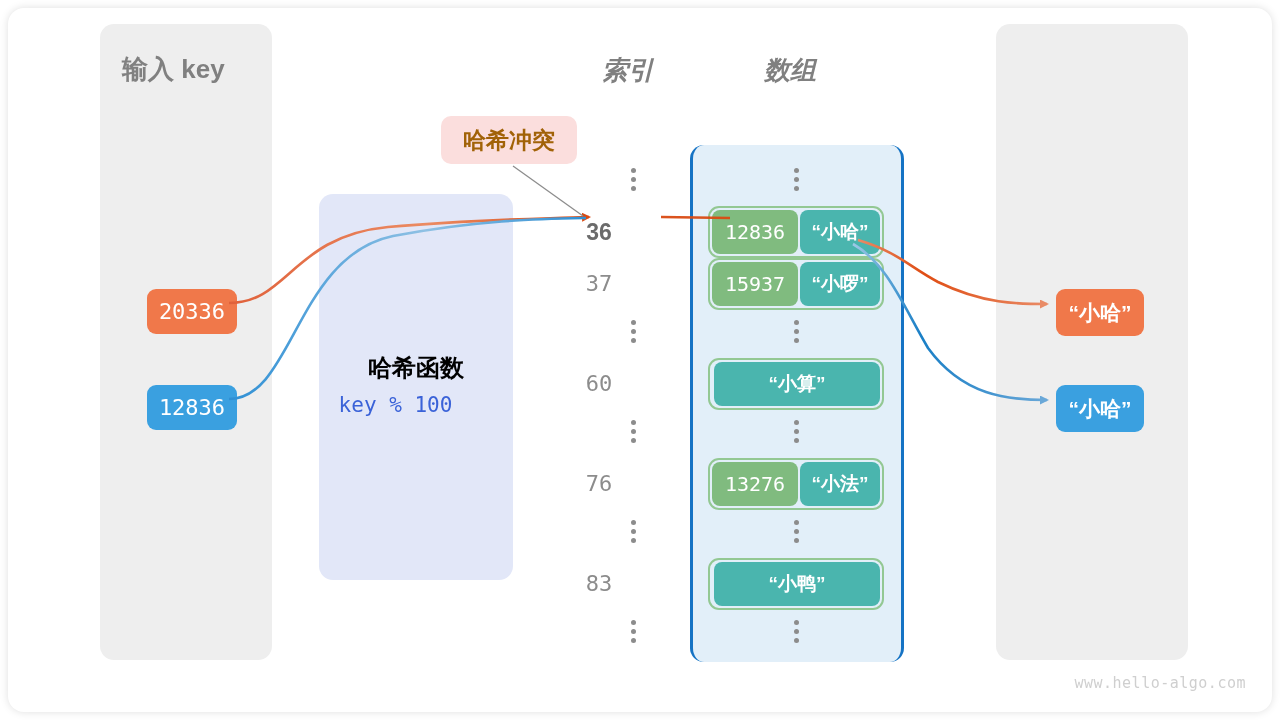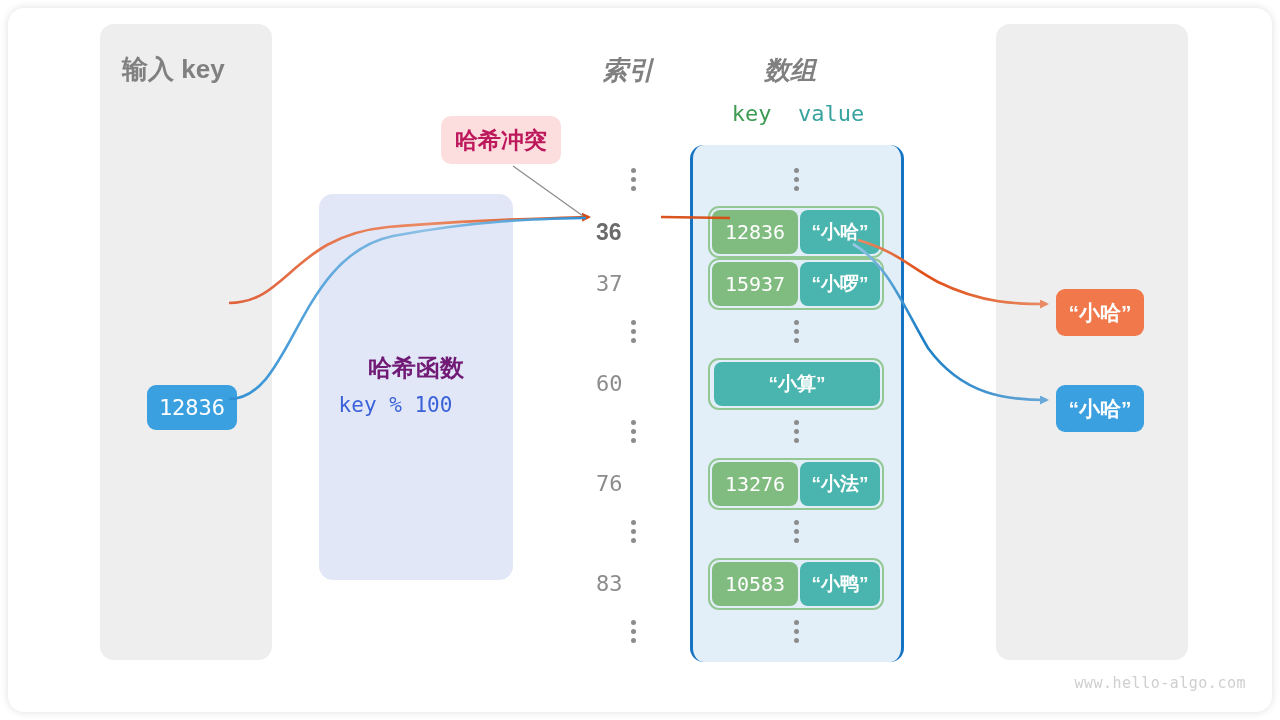--- a/index.html
+++ b/index.html
@@ -56,48 +56,48 @@
     border-radius: 14px;
   }
   #hash-title {
     position: absolute;
     left: 311px;
     top: 344px;
     width: 194px;
     text-align: center;
     font-size: 24px;
     font-weight: bold;
-    color: #701a75;
+    color: #000000;
   }
   #hash-formula {
     position: absolute;
     left: 311px;
     top: 385px;
     width: 153px;
     text-align: center;
     font-size: 21px;
     font-family: "DejaVu Sans Mono", "Liberation Mono", monospace;
     color: #3a62d8;
   }
 
   
   #collision-badge {
     position: absolute;
     left: 433px;
     top: 108px;
-    width: 120px;
+    width: 136px;
     height: 48px;
     background: #fbdedd;
     border-radius: 10px;
     display: flex;
     align-items: center;
     justify-content: center;
     font-size: 23px;
     font-weight: bold;
-    color: #be185d;
+    color: #a16207;
   }
 
   
   .key-chip {
     position: absolute;
     width: 90px;
     height: 45px;
     border-radius: 9px;
     display: flex;
     align-items: center;
@@ -159,23 +159,23 @@
     background: #e2eff9;
     border-left: 3px solid #1573c4;
     border-right: 3px solid #1573c4;
     border-radius: 14px;
     box-sizing: border-box;
   }
 
   
   .idx-cell {
     position: absolute;
-    left: 588px;
+    left: 552px;
     width: 78px;
-    text-align: left;
+    text-align: center;
     font-size: 22px;
     color: #8c8c8c;
     font-family: "DejaVu Sans Mono", "Liberation Mono", monospace;
   }
   .idx-cell.active {
     color: #6b6b6b;
     font-weight: bold;
     font-family: "Liberation Sans", sans-serif;
     font-size: 23px;
   }
@@ -265,28 +265,26 @@
   <div class="panel" id="panel-output"></div>
 
   <div class="panel-title" id="title-input">输入 key</div>
 
   <div id="hash-box"></div>
   <div id="hash-title">哈希函数</div>
   <div id="hash-formula">key % 100</div>
 
   <div id="collision-badge">哈希冲突</div>
 
+  <div class="key-chip" id="key-chip-0">20336</div>
   <div class="key-chip" id="key-chip-1">12836</div>
 
   <div class="col-heading" id="heading-index">索引</div>
   <div class="col-heading" id="heading-array">数组</div>
 
-  <div id="kv-legend">
-    <span class="kv-key">key</span><span>&nbsp;&nbsp;</span><span class="kv-value">value</span>
-  </div>
 
   <div id="array-box"></div>
 
   <div id="rows-host">
       <div class="vdots" style="left: 620px; top: 160px;">
         <i></i>
         <i></i>
         <i></i>
       </div>
       <div class="vdots" style="left: 783px; top: 160px;">
@@ -338,21 +336,20 @@
         <i></i>
         <i></i>
       </div>
       <div class="vdots" style="left: 783px; top: 512px;">
         <i></i>
         <i></i>
         <i></i>
       </div>
       <div class="idx-cell" style="top: 563px;">83</div>
       <div class="pair" style="top: 550px;">
-        <div class="cell-key">10583</div>
         <div class="cell-value">“小鸭”</div>
       </div>
       <div class="vdots" style="left: 620px; top: 612px;">
         <i></i>
         <i></i>
         <i></i>
       </div>
       <div class="vdots" style="left: 783px; top: 612px;">
         <i></i>
         <i></i>

